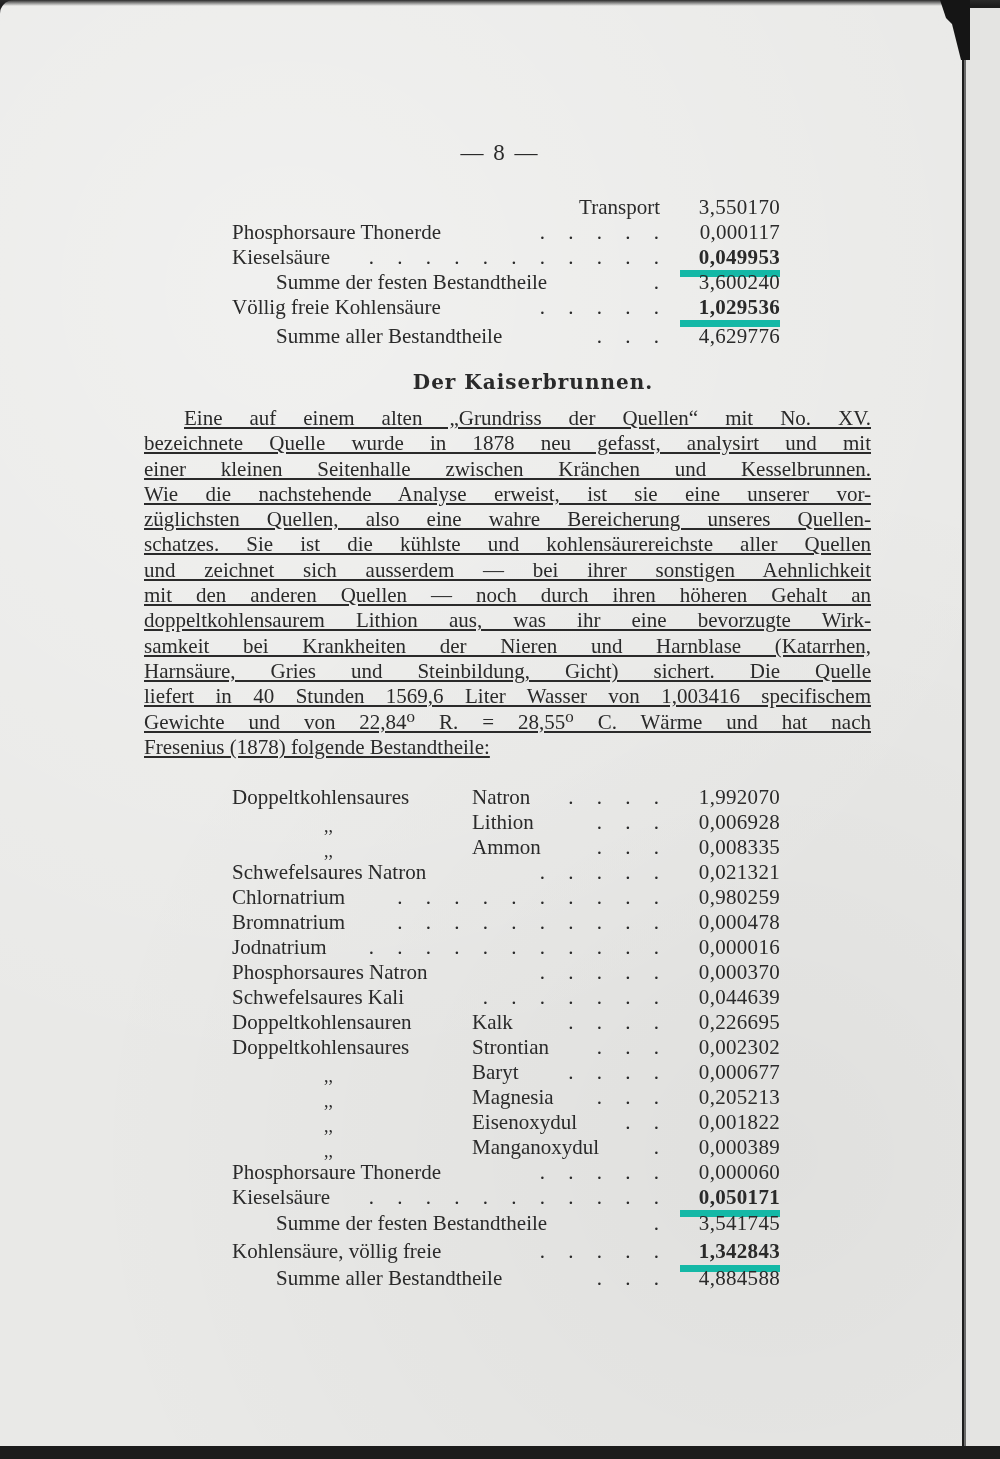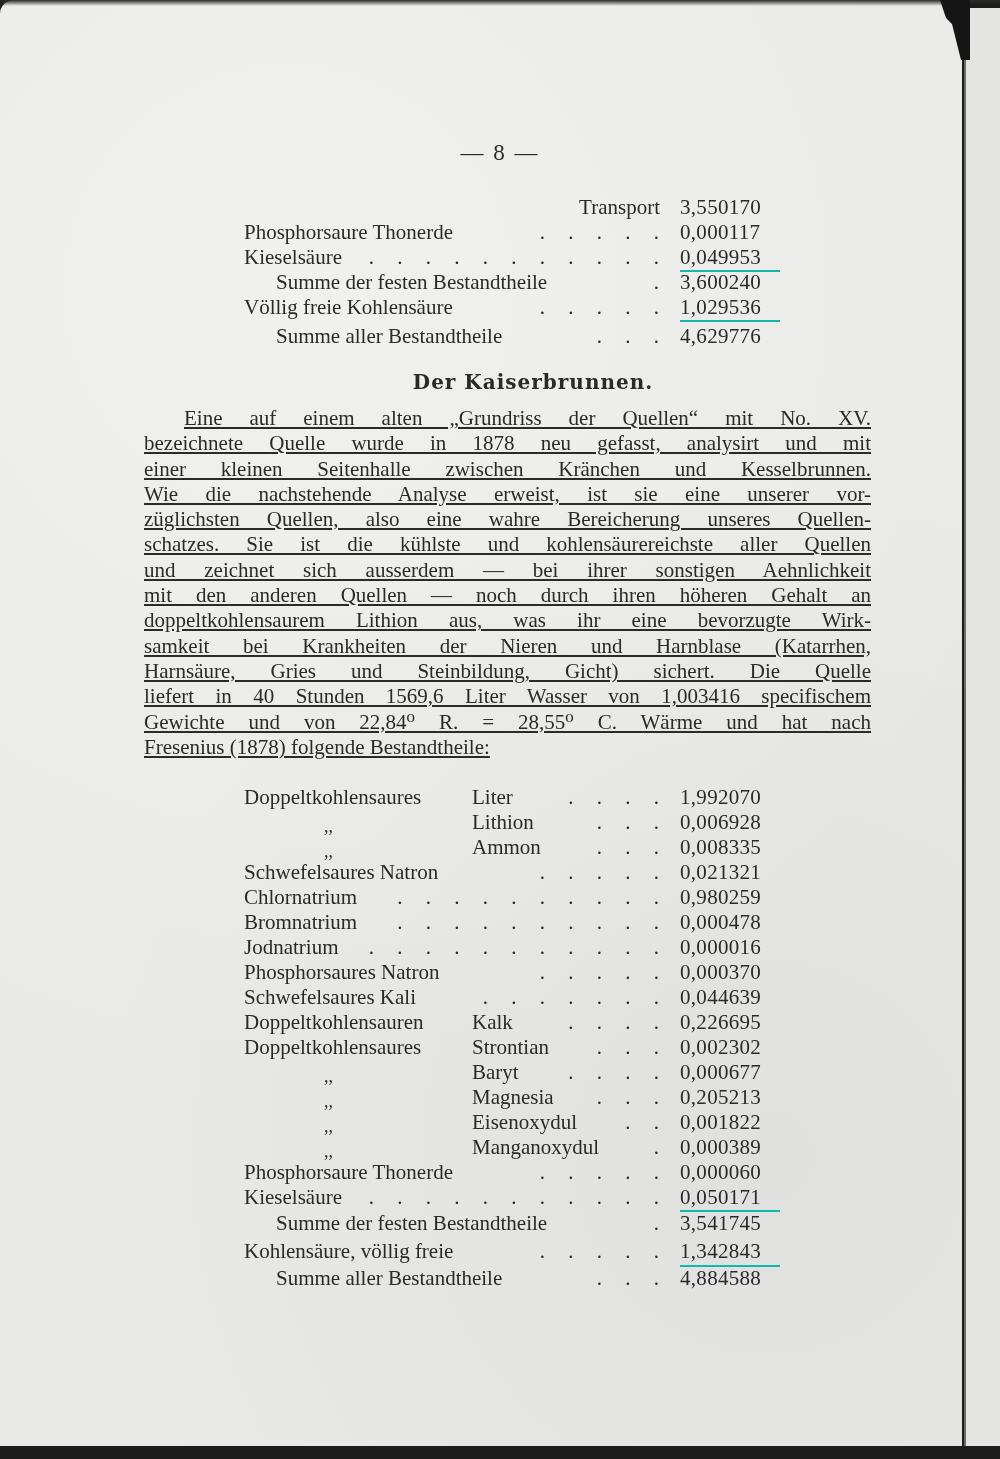--- a/index.html
+++ b/index.html
@@ -32,27 +32,27 @@
     clip-path: polygon(0 0, 100% 0, 100% 100%, 70% 100%, 40% 40%, 20% 30%);
   }
   .page-number {
     position: absolute; left: 0; width: 1000px; top: 140px; text-align: center;
     font-size: 23px; letter-spacing: 2px;
   }
   .table { position: absolute; left: 232px; width: 548px; }
   .row {
     position: relative; height: 25px; line-height: 25px; font-size: 21px; white-space: nowrap;
   }
-  .row .label { position: absolute; left: 12px; }
+  .row .label { position: absolute; left: 0; }
   .row .label.indent { left: 44px; }
   .row .label.sub { left: 240px; }
   .row .ditto { position: absolute; left: 92px; top: 4px; font-size: 18px; }
   .row .dots { position: absolute; right: 112px; letter-spacing: 9px; }
-  .row .value { position: absolute; right: 0; width: 100px; text-align: left; letter-spacing: 0.3px; }
-  .row .value.rule { border-bottom: 2px solid #14b8a6; }
+  .row .value { position: absolute; right: 0; width: 100px; text-align: right; letter-spacing: 0.3px; }
+  .row .value.rule { border-bottom: 7px solid #14b8a6; font-weight: bold; }
   .row.right-label .label { left: auto; right: 120px; }
   .heading {
     position: absolute; left: 0; width: 1000px; top: 370px; text-align: center;
     font-family: "DejaVu Serif", serif; font-weight: bold; font-size: 20px; letter-spacing: 1px; padding-left: 33px;
   }
   .body-text {
     position: absolute; left: 144px; width: 727px; top: 406px;
     font-size: 21px; line-height: 25.3px; text-align: justify;
   }
   .body-text .line { display: block; height: 25.3px; text-align: justify; text-align-last: justify; white-space: nowrap; overflow: visible; text-decoration: underline; }
@@ -116,21 +116,21 @@
     <span class="line">samkeit bei Krankheiten der Nieren und Harnblase (Katarrhen,</span>
     <span class="line">Harnsäure, Gries und Steinbildung, Gicht) sichert. Die Quelle</span>
     <span class="line">liefert in 40 Stunden 1569,6 Liter Wasser von 1,003416 specifischem</span>
     <span class="line">Gewichte und von 22,84⁰ R. = 28,55⁰ C. Wärme und hat nach</span>
     <span class="line last">Fresenius (1878) folgende Bestandtheile:</span>
   </div>
 
 <div class="table" id="analysis" style="top:785px;">
     <div class="row">
       <span class="label">Doppeltkohlensaures</span>
-      <span class="label sub">Liter</span>
+      <span class="label sub">Natron</span>
       <span class="dots">. . . .</span>
       <span class="value">1,992070</span>
     </div>
     <div class="row">
       <span class="ditto">,,</span>
       <span class="label sub">Lithion</span>
       <span class="dots">. . .</span>
       <span class="value">0,006928</span>
     </div>
     <div class="row">

